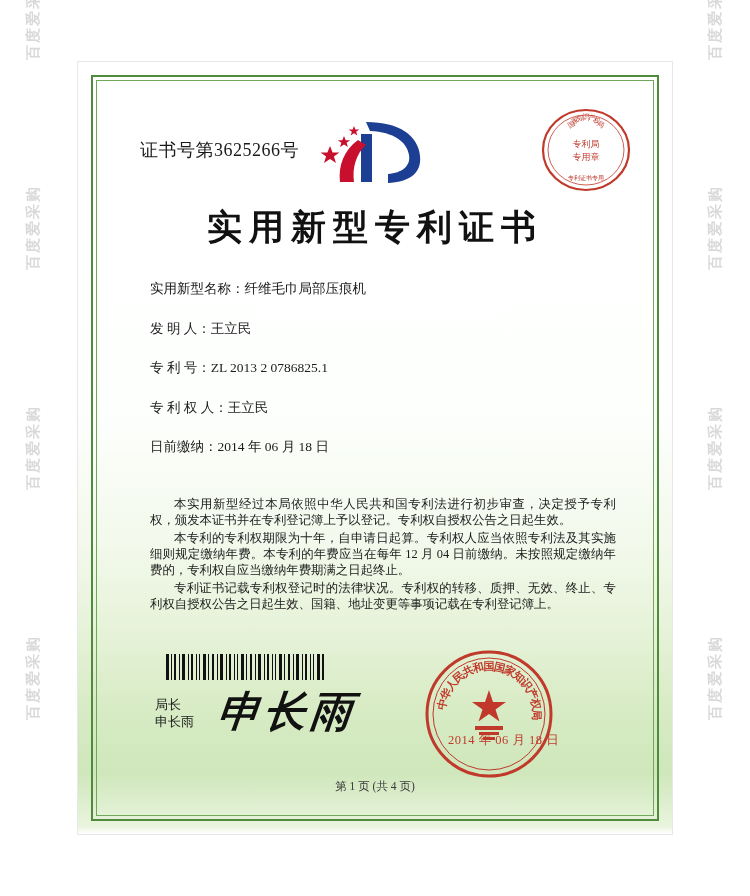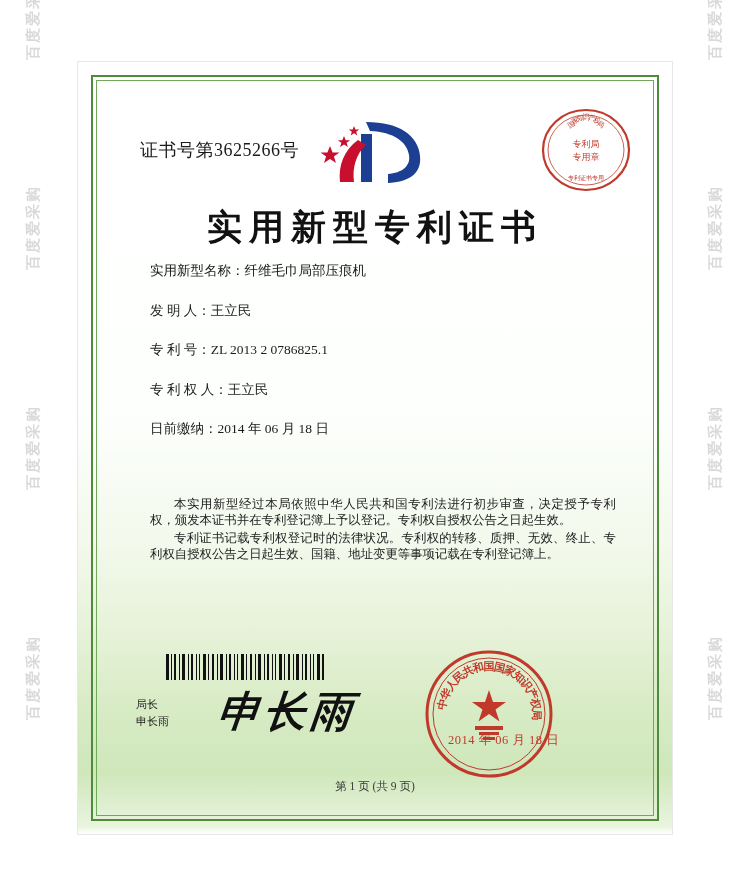--- a/index.html
+++ b/index.html
@@ -108,21 +108,21 @@
     font-size: 35px;
     font-weight: bold;
     letter-spacing: 7px;
     color: #111111;
   }
 
   
   .fields {
     position: absolute;
     left: 72px;
-    top: 200px;
+    top: 218px;
     right: 56px;
   }
   .field {
     font-size: 13.5px;
     color: #1b1b1b;
     margin-bottom: 21.5px;
     white-space: nowrap;
   }
   .field .k {
     display: inline-block;
@@ -159,23 +159,23 @@
     display: block;
     position: absolute;
     top: 0;
     bottom: 0;
     background: #111;
   }
 
   
   .sig-label {
     position: absolute;
-    left: 58px;
+    left: 77px;
     top: 634px;
-    font-size: 11px;
+    font-size: 13px;
     line-height: 17px;
     color: #1b1b1b;
   }
   .sig-script {
     position: absolute;
     left: 140px;
     top: 622px;
     font-family: "DejaVu Serif", serif;
     font-size: 42px;
     font-style: italic;
@@ -297,20 +297,21 @@
       <div class="field">
         <span class="k">专 利 权 人：</span><span class="v">王立民</span>
       </div>
       <div class="field">
         <span class="k">日前缴纳：</span><span class="v">2014 年 06 月 18 日</span>
       </div>
     </div>
 
     <div class="body-text">
       <p>本实用新型经过本局依照中华人民共和国专利法进行初步审查，决定授予专利权，颁发本证书并在专利登记簿上予以登记。专利权自授权公告之日起生效。</p>
+      <p>本专利的专利权期限为十年，自申请日起算。专利权人应当依照专利法及其实施细则规定缴纳年费。本专利的年费应当在每年 12 月 04 日前缴纳。未按照规定缴纳年费的，专利权自应当缴纳年费期满之日起终止。</p>
       <p>专利证书记载专利权登记时的法律状况。专利权的转移、质押、无效、终止、专利权自授权公告之日起生效、国籍、地址变更等事项记载在专利登记簿上。</p>
     </div>
 
     <div class="barcode">
       <i style="left:0px;width:3px"></i>
         <i style="left:5px;width:1px"></i>
         <i style="left:8px;width:2px"></i>
       <i style="left:13px;width:1px"></i>
         <i style="left:16px;width:3px"></i>
         <i style="left:22px;width:1px"></i>
@@ -377,21 +378,21 @@
         <g fill="#c0392b">
           <polygon points="66,42 70,54 83,54 72.5,61.5 76.5,73.5 66,66 55.5,73.5 59.5,61.5 49,54 62,54"></polygon>
           <rect x="52" y="78" width="28" height="4"></rect>
           <rect x="56" y="84" width="20" height="3"></rect>
           <rect x="60" y="89" width="12" height="3"></rect>
         </g>
       </svg>
     </div>
     <div class="seal-date">2014 年 06 月 18 日</div>
 
-    <div class="page-footer">第 1 页 (共 9 页)</div>
+    <div class="page-footer">第 1 页 (共 4 页)</div>
 
   </div>
 
   <div class="wm" style="left:24px; top:60px;">百度爱采购</div>
   <div class="wm" style="left:24px; top:270px;">百度爱采购</div>
   <div class="wm" style="left:24px; top:490px;">百度爱采购</div>
   <div class="wm" style="left:24px; top:720px;">百度爱采购</div>
   <div class="wm" style="left:706px; top:60px;">百度爱采购</div>
   <div class="wm" style="left:706px; top:270px;">百度爱采购</div>
   <div class="wm" style="left:706px; top:490px;">百度爱采购</div>

